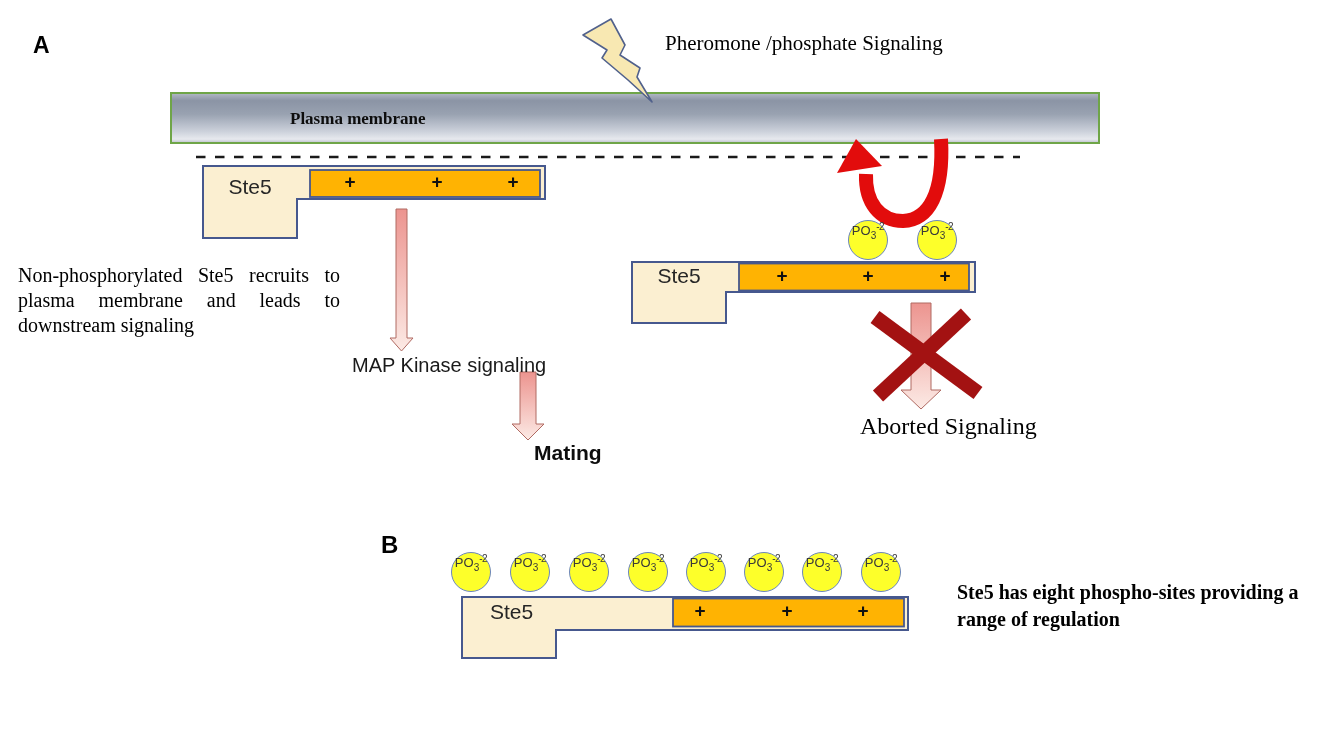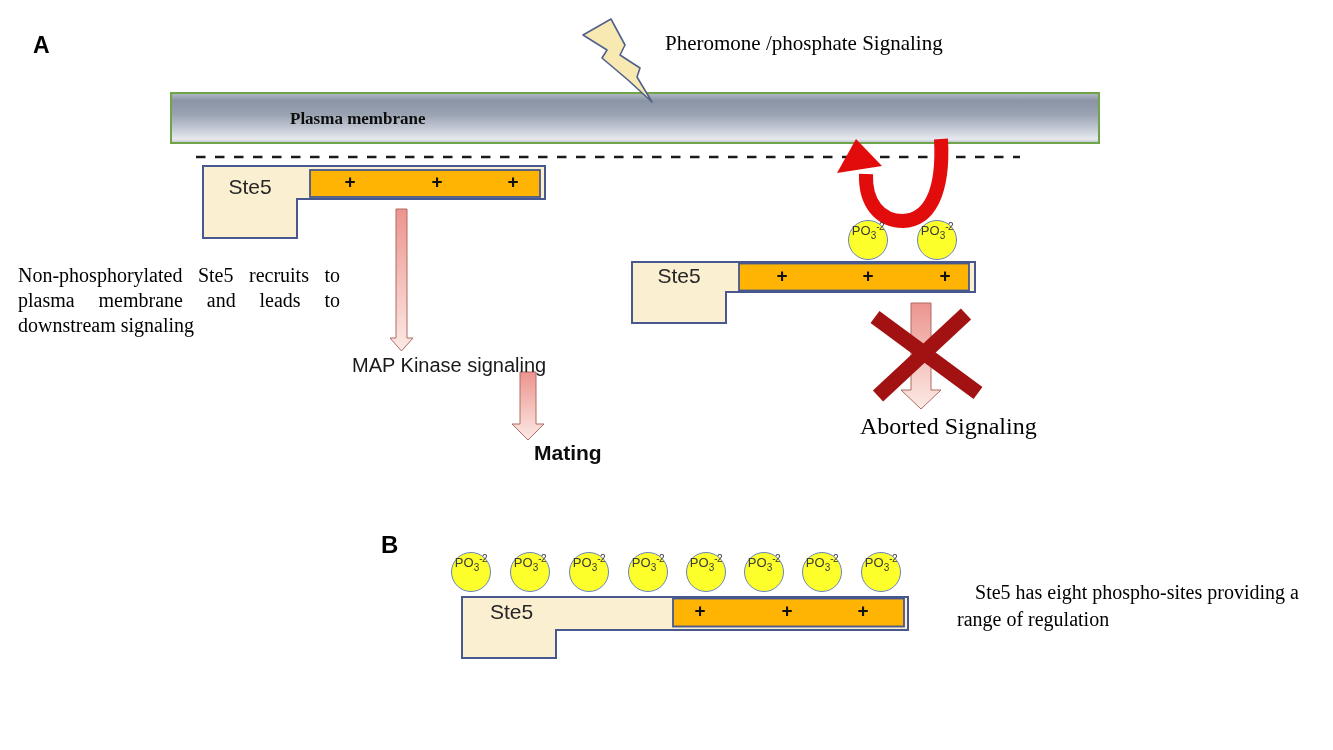--- a/index.html
+++ b/index.html
@@ -28,21 +28,21 @@
   }
 
   
   .panel-label{font-family:"Liberation Sans",sans-serif;font-weight:700;font-size:23px;color:#000;}
   .title-serif{font-family:"Liberation Serif",serif;font-size:21px;color:#000;white-space:nowrap;}
   .caption{
     font-family:"Liberation Serif",serif;font-size:20px;color:#000;
     text-align:justify;text-align-last:left;line-height:25px;
   }
   .caption-right{line-height:27px;}
-  .caption-b{text-align:center;line-height:27px;}
+  .caption-b{text-align:left;line-height:27px;font-weight:bold;}
   .label-sans{font-family:"Liberation Sans",sans-serif;font-size:20px;color:#1a1a1a;white-space:nowrap;}
   .label-sans-bold{font-family:"Liberation Sans",sans-serif;font-weight:700;font-size:21px;color:#0d0d0d;white-space:nowrap;}
   .ste5-label{
     font-family:"Liberation Sans",sans-serif;font-size:21px;color:#262626;
     text-align:center;white-space:nowrap;
   }
   .plus{
     position:absolute;width:22px;text-align:center;
     font-family:"Liberation Sans",sans-serif;font-weight:700;font-size:19px;color:#111;
   }

